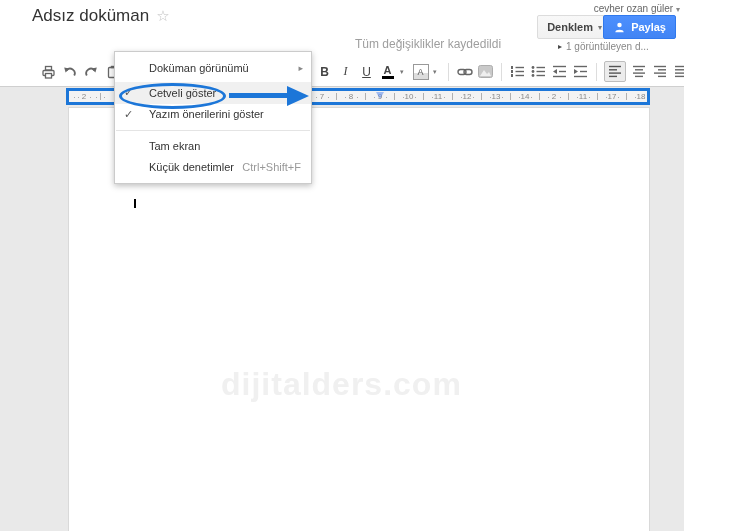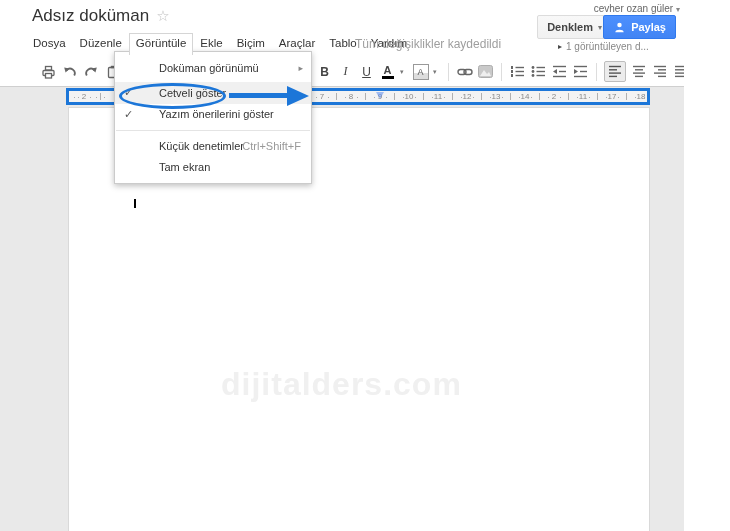--- a/index.html
+++ b/index.html
@@ -52,21 +52,21 @@
             border:3px solid var(--ann-blue);z-index:5;}
   .page{position:absolute;left:68px;top:20px;width:582px;height:425px;background:#fff;
         border:1px solid #d9d9d9;border-bottom:none;box-sizing:border-box;}
   .watermark{position:absolute;left:152px;top:258px;font-size:32px;font-weight:bold;color:#f0f0f0;letter-spacing:1px;}
   .text-caret{position:absolute;left:65px;top:91px;width:2px;height:9px;background:#000;}
   .scroll-track{position:absolute;right:5px;top:0;width:11px;height:445px;background:#ececec;}
   .scroll-thumb{position:absolute;right:6px;top:18px;width:8px;height:427px;background:#b9b9b9;}
   
   .view-menu{position:absolute;left:114px;top:51px;width:198px;box-sizing:border-box;background:#fff;
              border:1px solid #cbcbcb;box-shadow:0 2px 6px rgba(0,0,0,0.25);z-index:10;padding:6px 0 5px;}
-  .vm-item{position:relative;height:21px;line-height:21px;font-size:11px;color:#333;padding-left:44px;white-space:nowrap;}
+  .vm-item{position:relative;height:21px;line-height:21px;font-size:11px;color:#333;padding-left:34px;white-space:nowrap;}
   .vm-item.first{margin-bottom:3px;}
   .vm-item.hl{background:#f0f0f0;height:22px;line-height:22px;}
   .vm-check{position:absolute;left:9px;top:0;color:#555;font-size:11px;font-family:"DejaVu Sans",sans-serif;}
   .vm-sub{position:absolute;right:8px;top:0;color:#888;font-size:9px;font-family:"DejaVu Sans",sans-serif;}
   .vm-shortcut{position:absolute;right:10px;top:0;color:#999;font-size:11px;}
   .vm-sep{border-top:1px solid #e4e4e4;margin:5px 1px;}
   
   .ann-ellipse{position:absolute;left:119px;top:83px;width:107px;height:26px;border:3px solid var(--ann-blue);
                border-radius:50%;box-sizing:border-box;z-index:30;}
   .ann-arrow-shaft{position:absolute;left:229px;top:93px;width:59px;height:5px;background:var(--ann-blue);z-index:30;}
@@ -91,30 +91,20 @@
   <div class="btn btn-share">
     <span>
       <svg width="13" height="13" viewBox="0 0 14 14">
           <circle cx="7" cy="4.2" r="2.4" fill="#fff"></circle>
           <path d="M2.5 12 C2.5 8.6 11.5 8.6 11.5 12 Z" fill="#fff"></path>
         </svg>
     </span>
     <span>Paylaş</span>
   </div>
 
-  <div class="menubar">
-      <div class="mb-item">Dosya</div>
-      <div class="mb-item">Düzenle</div>
-      <div class="mb-item active">Görüntüle</div>
-      <div class="mb-item">Ekle</div>
-      <div class="mb-item">Biçim</div>
-      <div class="mb-item">Araçlar</div>
-      <div class="mb-item">Tablo</div>
-      <div class="mb-item">Yardım</div>
-    </div>
   <div class="save-status">Tüm değişiklikler kaydedildi</div>
   <div class="viewers">
     <span class="tri">▸</span>
     <span>1 görüntüleyen d...</span>
   </div>
   <div class="presence-square"></div>
 
   <div class="toolbar">
     <div class="tb-group tb-g1">
       <div class="tb-btn">
@@ -362,22 +352,22 @@
     <div class="scroll-track"></div>
     <div class="scroll-thumb"></div>
   </div>
 
   <div class="view-menu">
     <div>
         <div class="vm-item first"><span>Doküman görünümü</span><span class="vm-sub">▸</span></div>
         <div class="vm-item hl"><span class="vm-check">✓</span><span>Cetveli göster</span></div>
         <div class="vm-item"><span class="vm-check">✓</span><span>Yazım önerilerini göster</span></div>
         <div class="vm-sep"></div>
+        <div class="vm-item"><span>Tam ekran</span></div>
         <div class="vm-item"><span>Küçük denetimler</span><span class="vm-shortcut">Ctrl+Shift+F</span></div>
-        <div class="vm-item"><span>Tam ekran</span></div>
       </div>
   </div>
 
   <div class="ann-ellipse"></div>
   <div class="ann-arrow-shaft"></div>
   <div class="ann-arrow-head"></div>
 
 </div>
 
 </body></html>

